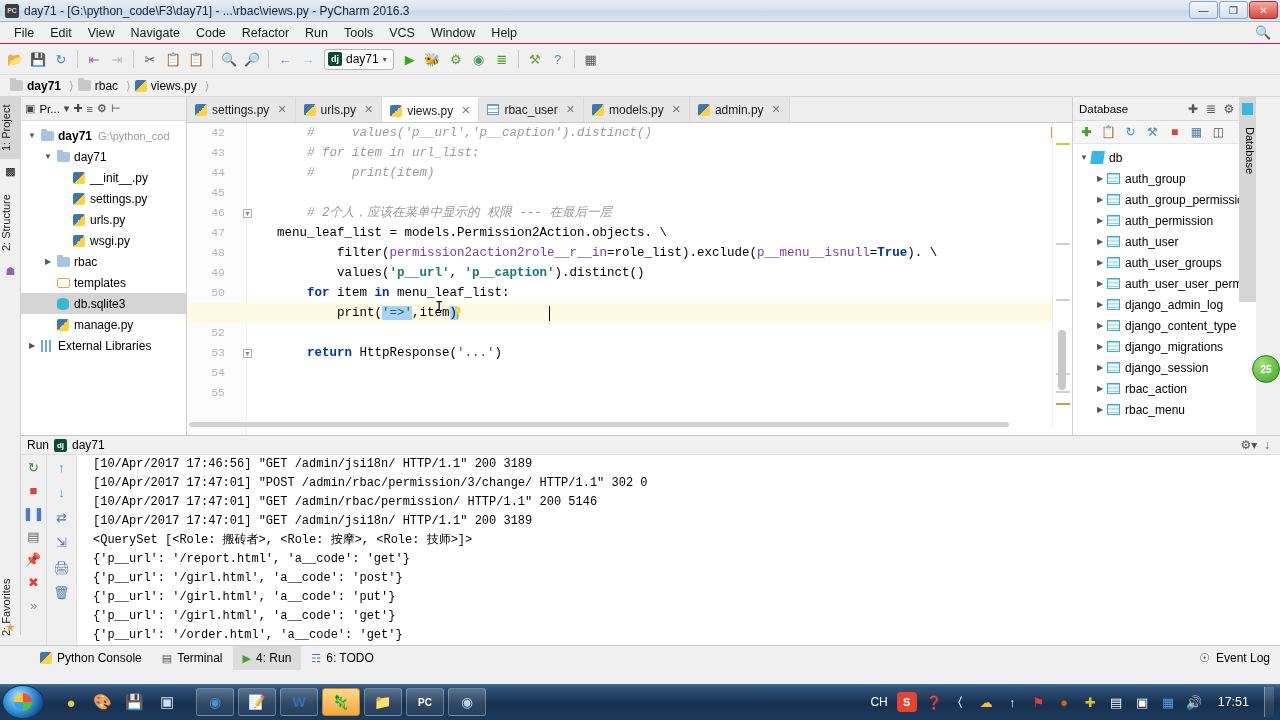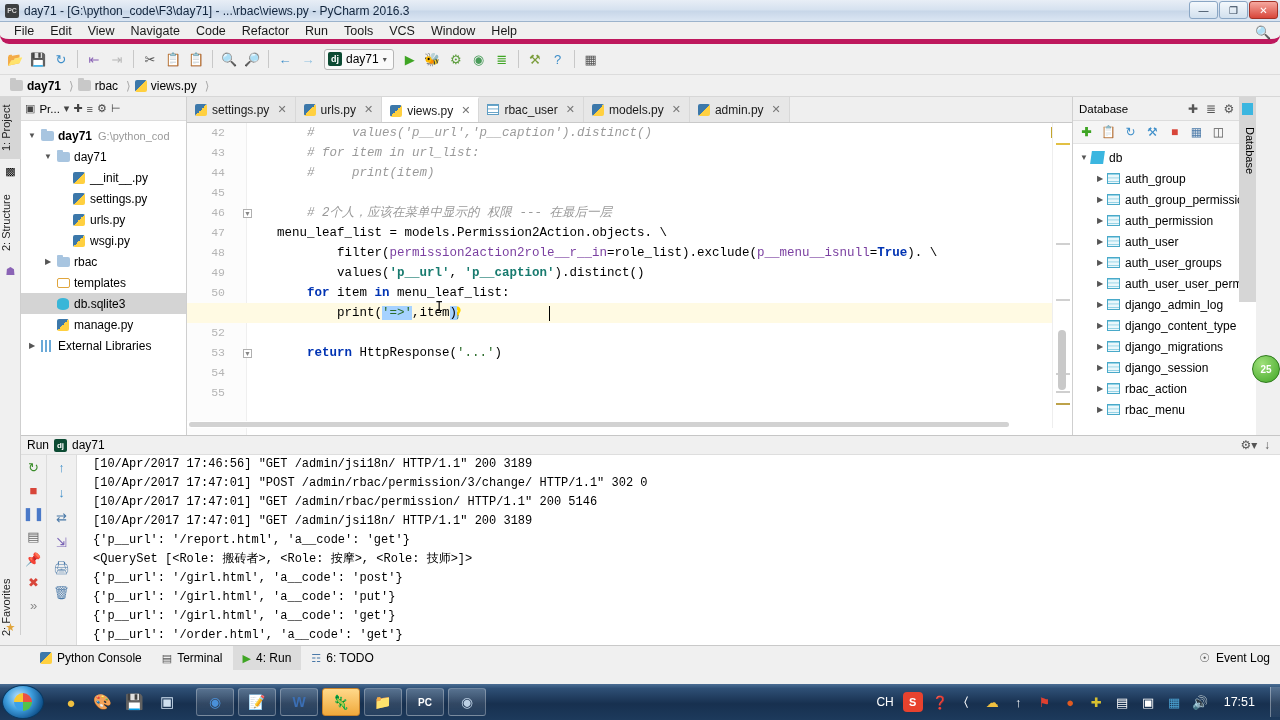--- a/index.html
+++ b/index.html
@@ -32,22 +32,21 @@
     width:29px;height:18px;border:1px solid #8aa6c4;border-radius:3px;
     background:linear-gradient(180deg,#f4f8fc,#d2e0ee);
     display:flex;align-items:center;justify-content:center;font-size:10px;color:#2b3c50;
   }
   .win-btn.close { background:linear-gradient(180deg,#f6a9a0,#d8463a); border-color:#a33227; color:#fff; }
 
   
   .menubar {
     position:absolute; left:0; top:22px; width:1280px; height:22px;
     background:#f0f0f0; display:flex; align-items:center; padding-left:6px;
-    border-bottom:5px solid #be185d;
-    border-radius:9px;
+    border-bottom:1px solid #be185d;
   }
   .menu-item { padding:2px 8px; font-size:12.5px; color:#1a1a1a; }
   .menubar-search { position:absolute; right:8px; top:3px; font-size:13px; color:#4a4a4a; }
 
   
   .toolbar {
     position:absolute; left:0; top:44px; width:1280px; height:31px;
     background:#f0f0f0; border-bottom:1px solid #dcdcdc;
     display:flex; align-items:center; padding-left:4px; gap:1px;
   }
@@ -249,21 +248,21 @@
      background: conic-gradient(#f24b3a 0 25%, #54c341 0 50%, #3aa0e8 0 75%, #fcc82a 0 100%); opacity:.95;}
   .qlaunch { display:flex;align-items:center;gap:10px;margin-left:16px; }
   .qi { width:22px;height:22px;display:flex;align-items:center;justify-content:center;font-size:15px; }
   .tbtns { display:flex;align-items:center;gap:4px;margin-left:18px; }
   .tbtn {
     width:38px;height:28px;border:1px solid rgba(255,255,255,.28);border-radius:3px;
     background:linear-gradient(180deg,rgba(255,255,255,.20),rgba(255,255,255,.05));
     display:flex;align-items:center;justify-content:center;font-size:14px;
   }
   .tbtn.active { background:linear-gradient(180deg,#ffd98a,#f0a93c); border-color:#c9832a; }
-  .tray { margin-left:auto; display:flex;align-items:center;gap:9px;color:#fff;font-size:12px;justify-content:center; }
+  .tray { margin-left:auto; display:flex;align-items:center;gap:9px;padding-right:6px;color:#fff;font-size:12px;justify-content:center; }
   .tray .ti { width:17px;height:17px;display:flex;align-items:center;justify-content:center;font-size:13px; }
   .clock { font-size:12.5px;color:#fff;padding:0 6px; }
   .showdesk { width:10px;height:30px;border-left:1px solid rgba(255,255,255,.35);
      background:linear-gradient(180deg,rgba(255,255,255,.18),rgba(255,255,255,.04)); }
 
   .sogou { width:20px;height:20px;border-radius:4px;background:#e8422e;color:#fff;
      font-size:11px;font-weight:bold;display:flex;align-items:center;justify-content:center; }
 </style>
 </head>
 <body>
@@ -691,22 +690,22 @@
       <span class="ritem" style="color:#4a79a8">⇄</span>
       <span class="ritem" style="color:#7a63b5">⇲</span>
       <span class="ritem" style="color:#4a79a8">🖨</span>
       <span class="ritem" style="color:#4a79a8">🗑</span>
     </div>
     <div class="console" id="console">
         <div class="cline">[10/Apr/2017 17:46:56] "GET /admin/jsi18n/ HTTP/1.1" 200 3189</div>
         <div class="cline">[10/Apr/2017 17:47:01] "POST /admin/rbac/permission/3/change/ HTTP/1.1" 302 0</div>
         <div class="cline">[10/Apr/2017 17:47:01] "GET /admin/rbac/permission/ HTTP/1.1" 200 5146</div>
         <div class="cline">[10/Apr/2017 17:47:01] "GET /admin/jsi18n/ HTTP/1.1" 200 3189</div>
+        <div class="cline">&lt;QuerySet [&lt;Role: 搬砖者&gt;, &lt;Role: 按摩&gt;, &lt;Role: 技师&gt;]&gt;</div>
         <div class="cline">{'p__url': '/report.html', 'a__code': 'get'}</div>
-        <div class="cline">&lt;QuerySet [&lt;Role: 搬砖者&gt;, &lt;Role: 按摩&gt;, &lt;Role: 技师&gt;]&gt;</div>
         <div class="cline">{'p__url': '/girl.html', 'a__code': 'post'}</div>
         <div class="cline">{'p__url': '/girl.html', 'a__code': 'put'}</div>
         <div class="cline">{'p__url': '/girl.html', 'a__code': 'get'}</div>
         <div class="cline">{'p__url': '/order.html', 'a__code': 'get'}</div>
       </div>
   </div>
 
   <div class="statusbar">
     <div style="width:30px"></div>
     <div class="sbtab">

